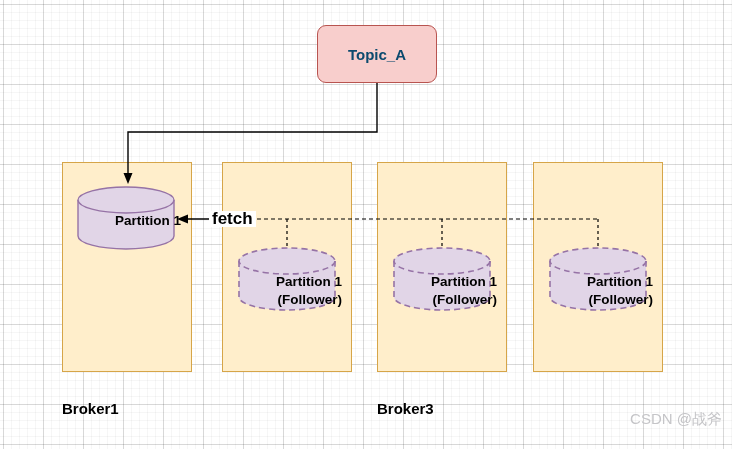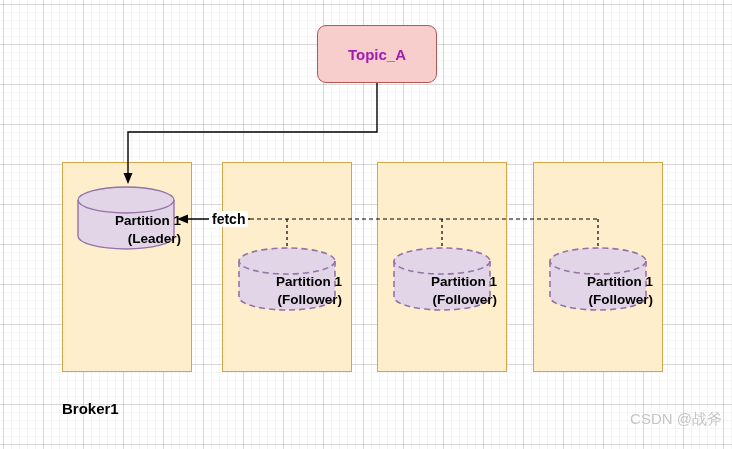--- a/index.html
+++ b/index.html
@@ -27,40 +27,40 @@
   }
   svg.shapes{position:absolute;left:0;top:0;z-index:2;pointer-events:none;}
   .topic-box{
     position:absolute;
     left:317px;top:25px;width:120px;height:58px;
     background:var(--topic_fill);
     border:1.5px solid var(--topic_stroke);
     border-radius:9px;
     box-sizing:border-box;
     display:flex;align-items:center;justify-content:center;
-    font-weight:bold;font-size:15px;color:#a21caf;
+    font-weight:bold;font-size:15px;color:#0c4a6e;
     z-index:3;
   }
   .part-label{
     position:absolute;width:110px;
     text-align:right;
     font-weight:bold;font-size:13.5px;line-height:18px;color:#000;
     z-index:3;
   }
   .broker-label{
     position:absolute;top:400px;width:130px;
     text-align:left;
     font-weight:bold;font-size:15px;color:#000;
     z-index:3;
   }
   .fetch-label{
     position:absolute;left:209px;top:211px;
     background:#ffffff;
     padding:0 3px;
-    font-weight:bold;font-size:14px;line-height:16px;color:#000;
+    font-weight:bold;font-size:17px;line-height:16px;color:#000;
     z-index:3;
   }
   .watermark{
     position:absolute;right:10px;bottom:20px;
     font-size:15px;color:var(--watermark);
     z-index:3;
   }
 </style>
 </head>
 <body>
@@ -106,33 +106,33 @@
       <ellipse cx="598" cy="261" rx="48" ry="13" fill="var(--cyl_fill)" stroke="var(--cyl_stroke)" stroke-width="1.6" stroke-dasharray="6 4"></ellipse>
     </g>
   </svg>
 
   <div class="topic-box">
     <span>Topic_A</span>
   </div>
 
   <div class="part-label" style="left:71px;top:212px">
     <div>Partition 1</div>
-    <div>(Leader)</div>
   </div>
   <div class="part-label" style="left:232px;top:273px">
     <div>Partition 1</div>
     <div>(Follower)</div>
   </div>
   <div class="part-label" style="left:387px;top:273px">
     <div>Partition 1</div>
     <div>(Follower)</div>
   </div>
   <div class="part-label" style="left:543px;top:273px">
     <div>Partition 1</div>
     <div>(Follower)</div>
   </div>
 
   <div class="fetch-label">fetch</div>
 
   <div class="broker-label" style="left:62px">Broker1</div>
+  <div class="broker-label" style="left:377px">Broker3</div>
 
   <div class="watermark">CSDN @战斧</div>
 </div>
 
 </body></html>

